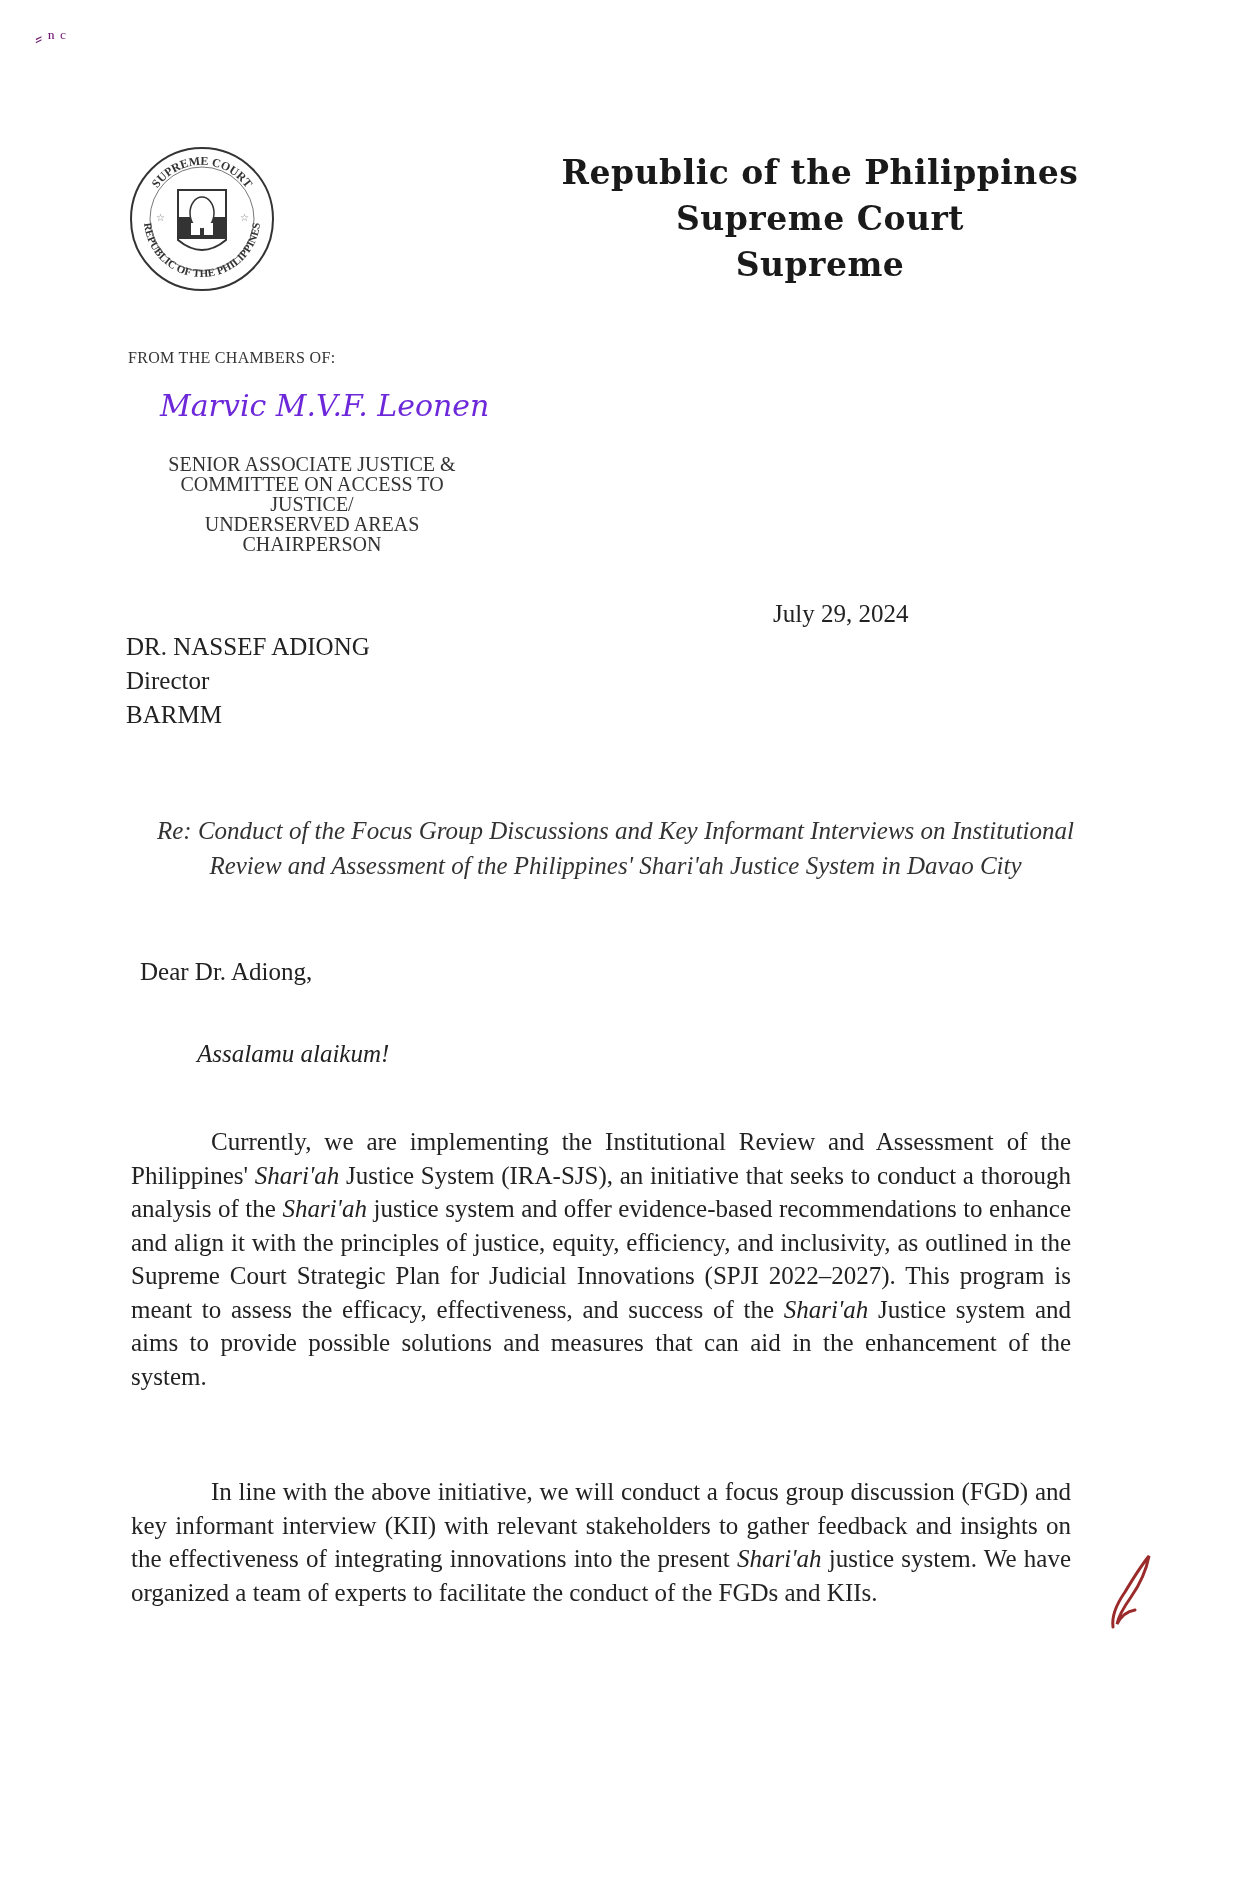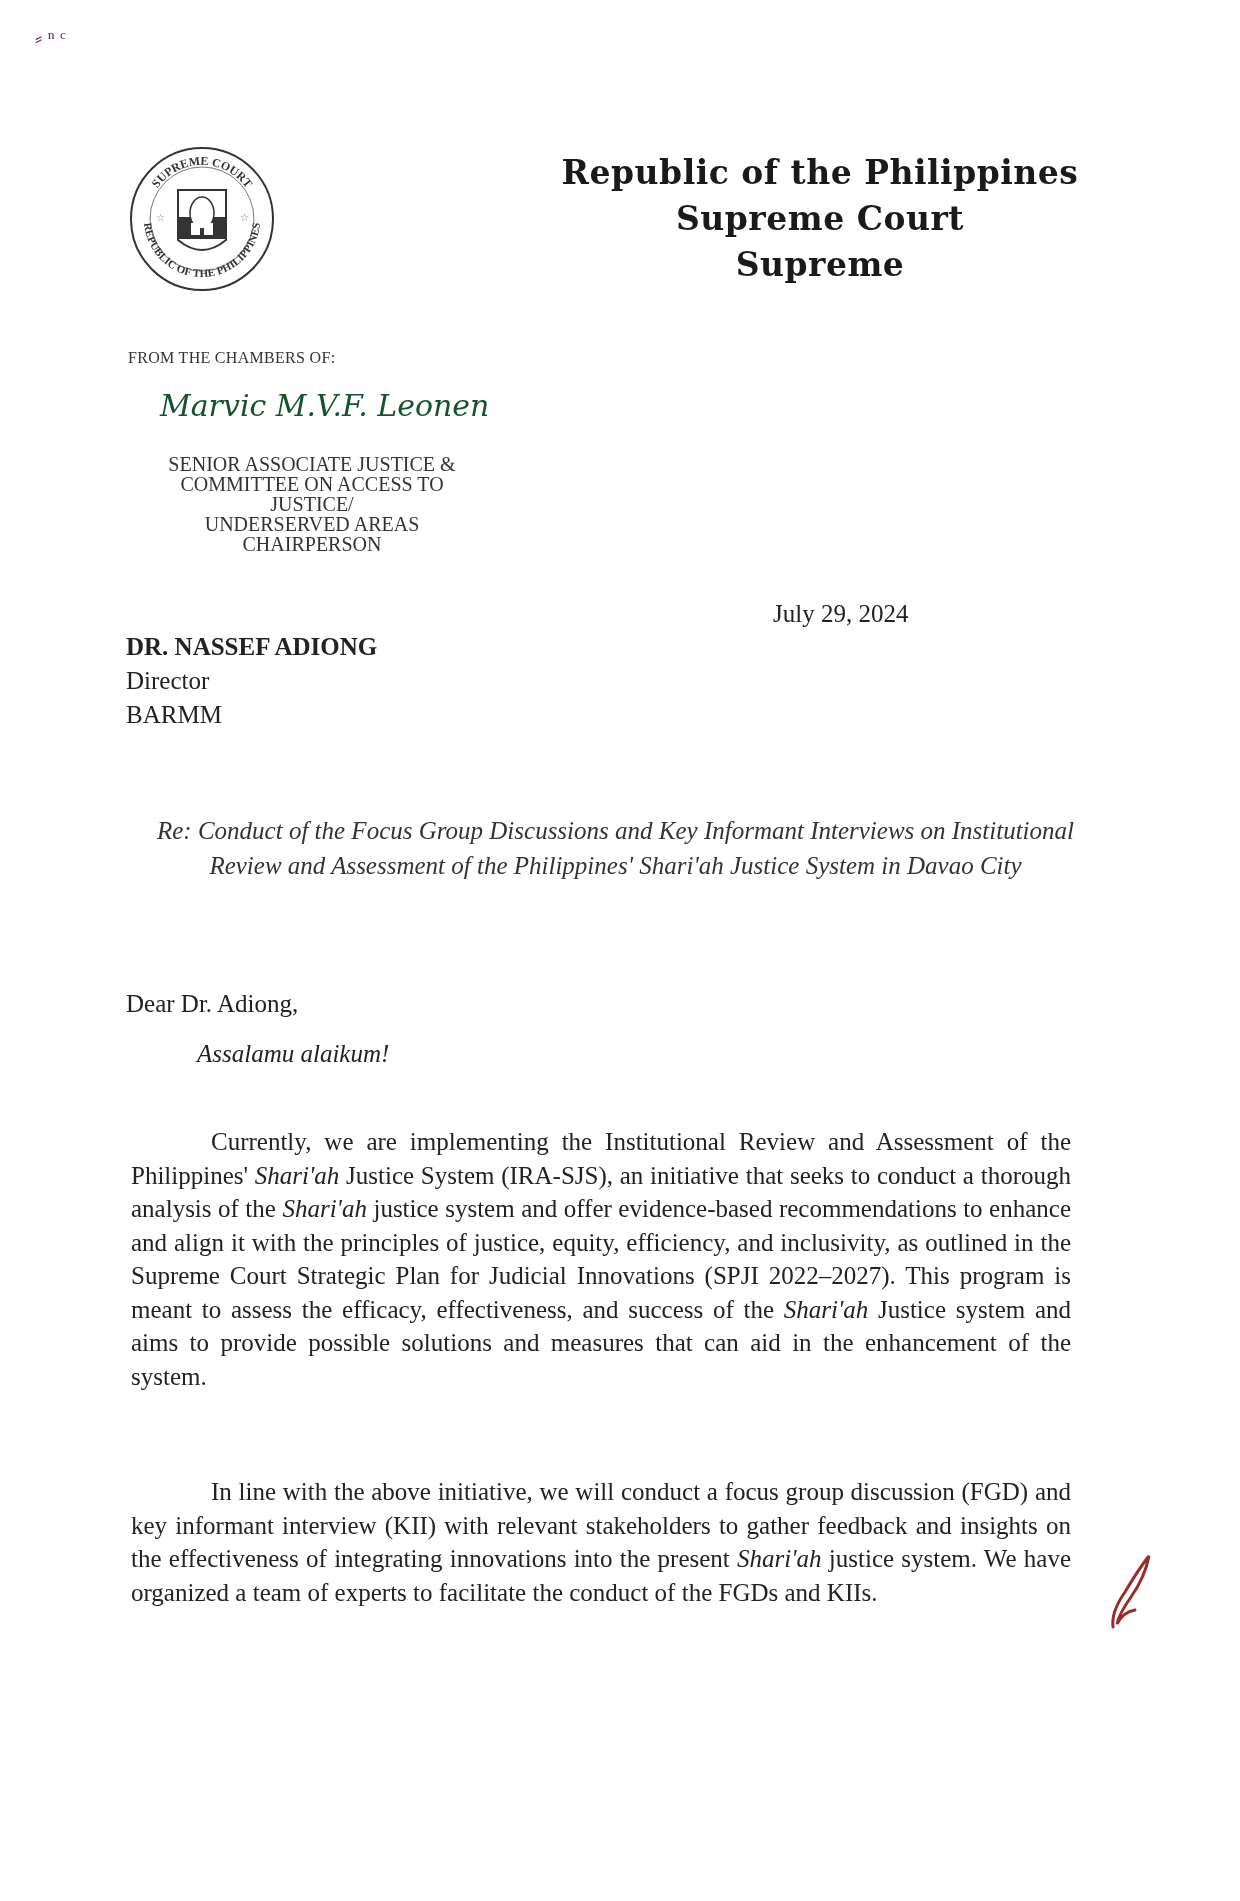--- a/index.html
+++ b/index.html
@@ -2,27 +2,27 @@
 <html><head>
   <meta charset="utf-8">
   <style>
     html, body { margin: 0; padding: 0; background: #ffffff; }
     body { width: 1240px; height: 1901px; position: relative; overflow: hidden; font-family: "Liberation Serif", serif; color: #222; }
     .smudge { position: absolute; left: 35px; top: 25px; color: #701a75; font-size: 22px; }
     .seal { position: absolute; left: 128px; top: 145px; width: 148px; height: 148px; }
     .letterhead { position: absolute; left: 560px; top: 150px; width: 520px; text-align: center; font-family: "DejaVu Serif", serif; font-weight: bold; color: #1a1a1a; }
     .letterhead div { font-size: 33px; line-height: 46px; letter-spacing: 0.5px; }
     .chambers { position: absolute; left: 128px; top: 349px; font-size: 16px; letter-spacing: 0.3px; color: #333; }
-    .justice-sig { position: absolute; left: 160px; top: 388px; font-size: 30px; font-style: italic; font-family: "DejaVu Serif", serif; color: #14532d; }
+    .justice-sig { position: absolute; left: 160px; top: 388px; font-size: 30px; font-style: italic; font-family: "DejaVu Serif", serif; color: #6d28d9; }
     .justice-title { position: absolute; left: 142px; top: 454px; width: 340px; text-align: center; font-size: 20px; line-height: 20px; color: #333; }
     .date { position: absolute; left: 773px; top: 600px; font-size: 25px; }
     .recipient { position: absolute; left: 126px; top: 630px; font-size: 25px; line-height: 34px; }
-    .recipient .name { font-weight: bold; }
+    .recipient .name { font-weight: normal; }
     .subject { position: absolute; left: 128px; top: 813px; width: 975px; text-align: center; font-style: italic; font-size: 25px; line-height: 35px; color: #333; }
-    .salutation { position: absolute; left: 126px; top: 958px; font-size: 25px; margin-top: 32px; }
+    .salutation { position: absolute; left: 140px; top: 958px; font-size: 25px; }
     .greeting { position: absolute; left: 197px; top: 1040px; font-size: 25px; font-style: italic; }
     .para { position: absolute; left: 131px; width: 940px; font-size: 25px; line-height: 33.5px; text-align: justify; text-indent: 80px; color: #222; }
     .p1 { top: 1125px; }
     .p2 { top: 1475px; }
     .mark { position: absolute; left: 1105px; top: 1552px; width: 50px; height: 80px; }
   </style>
 </head>
 <body>
 
 <div class="smudge">⸗ ⁿ ᶜ</div>

